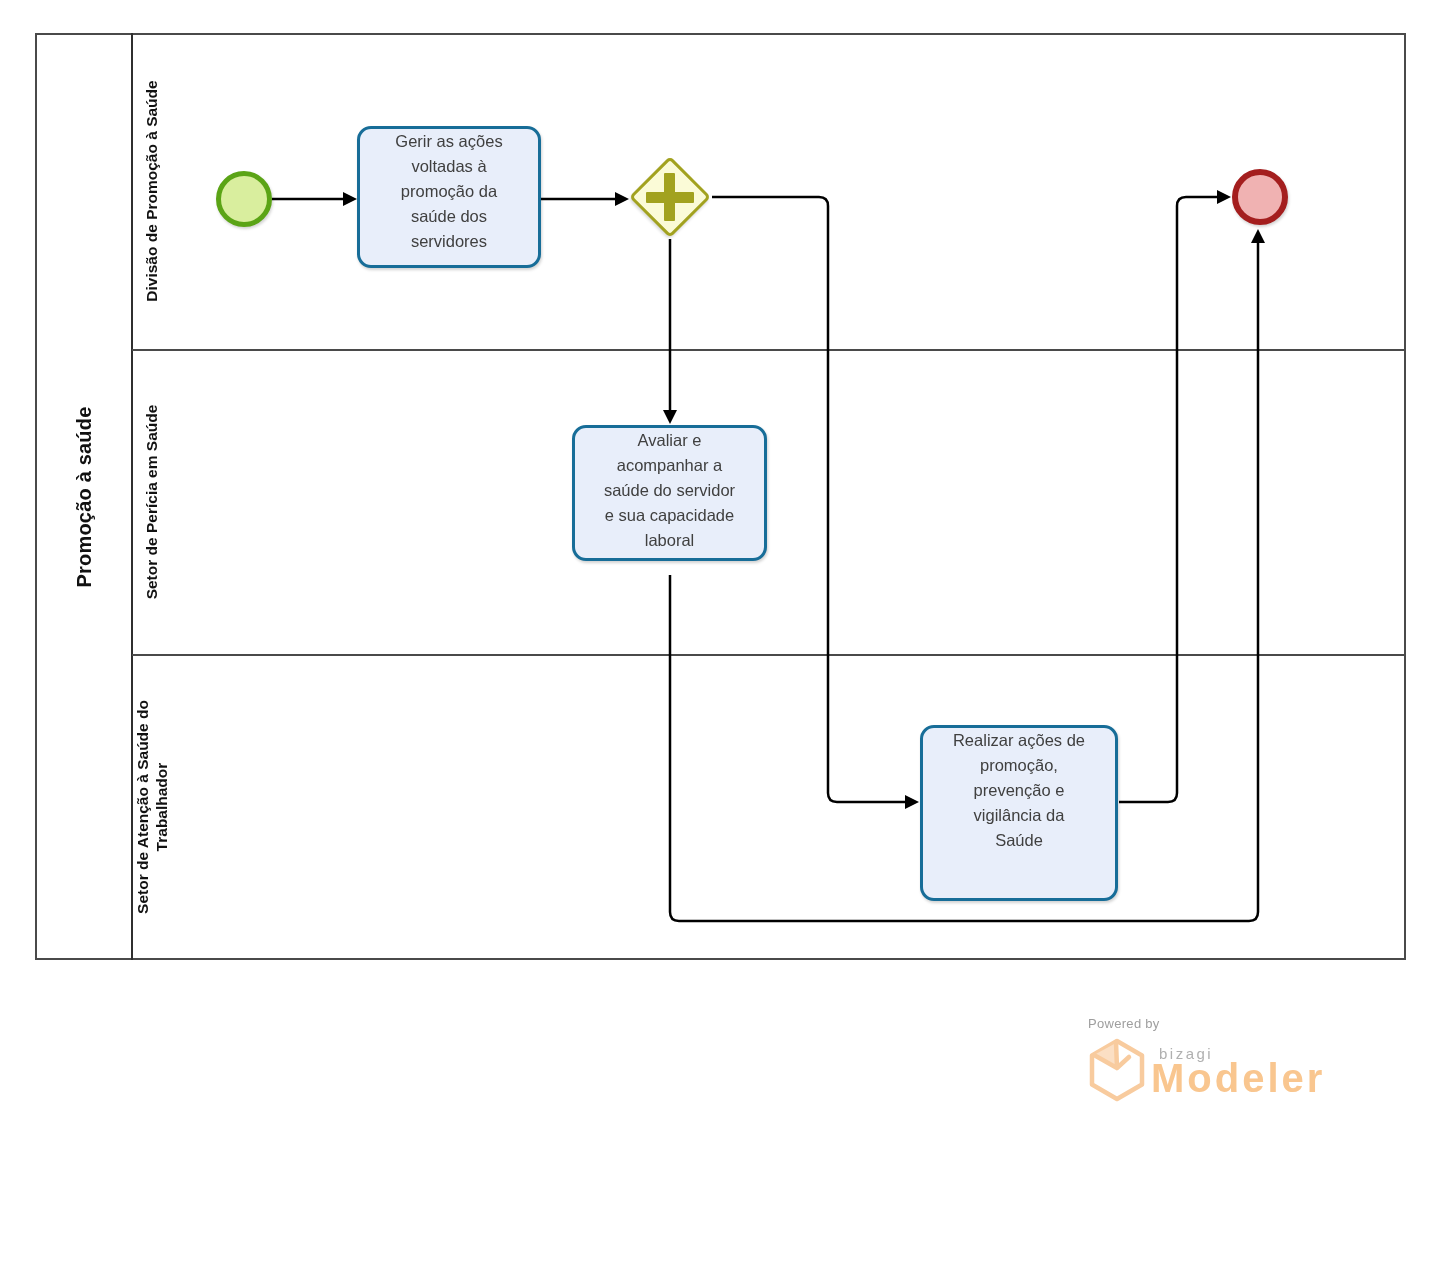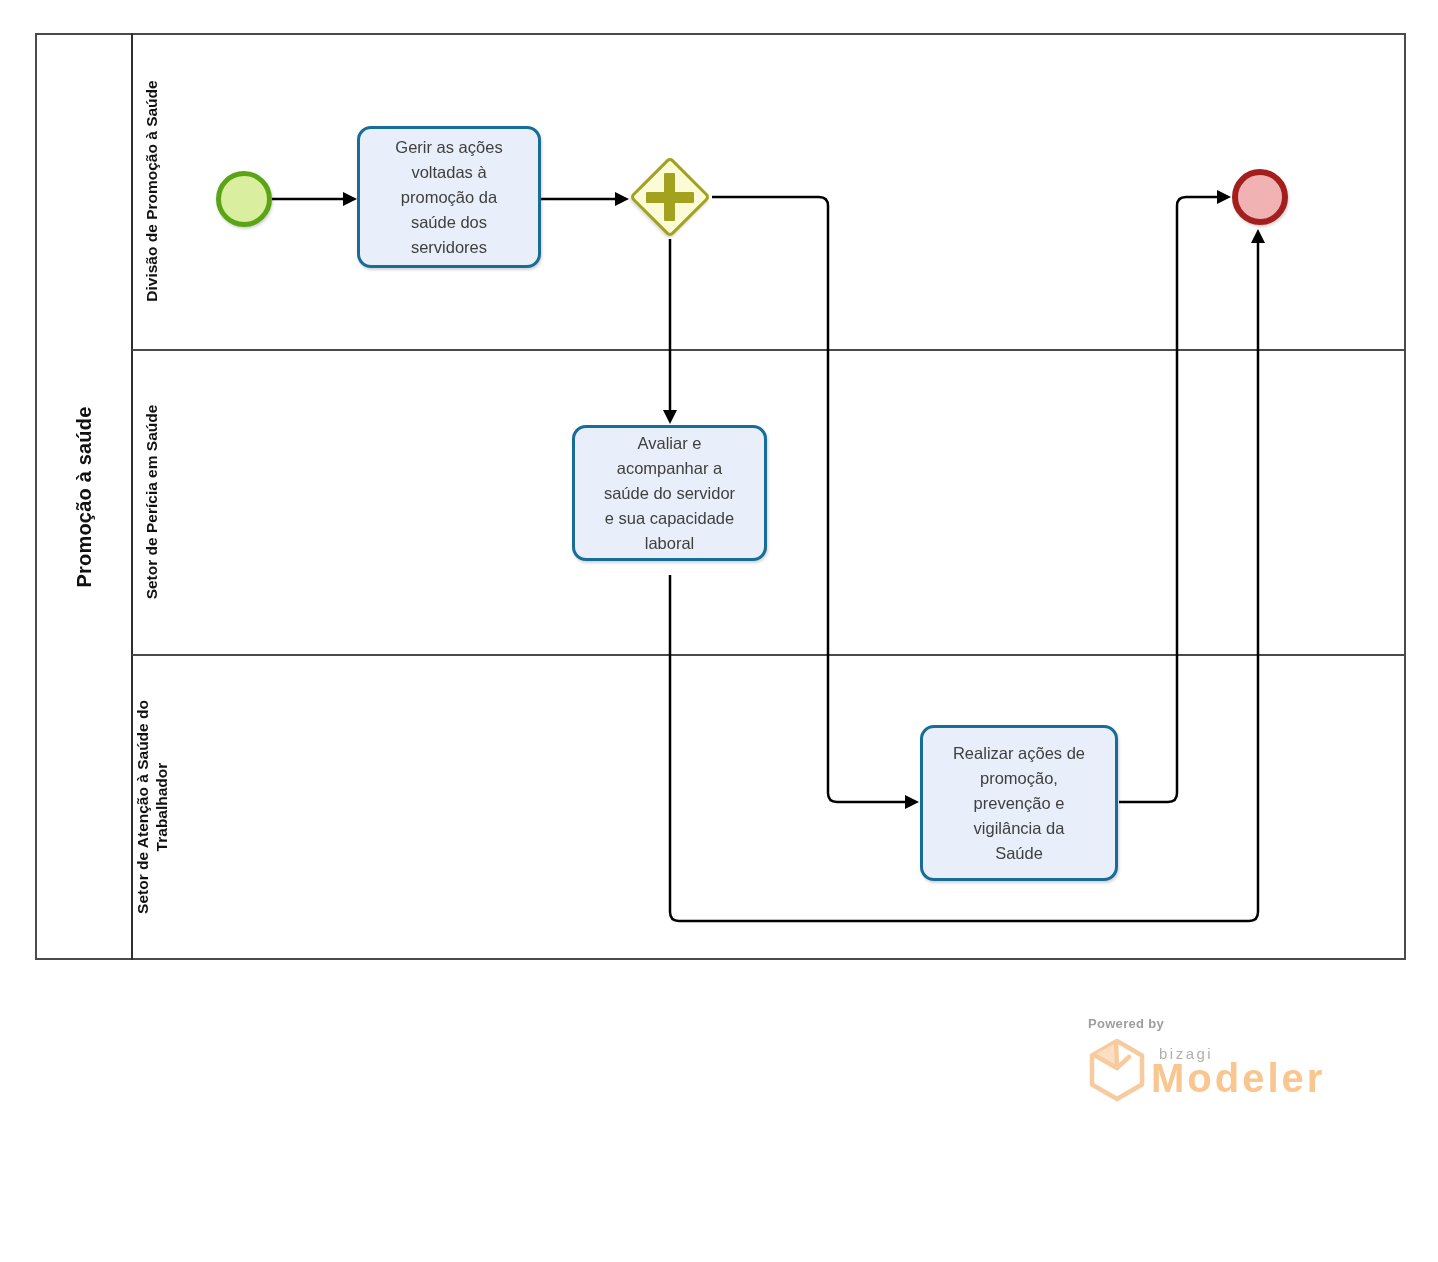--- a/index.html
+++ b/index.html
@@ -32,30 +32,30 @@
   }
   .pool-title   { left:-366px; top:477px; width:900px; height:40px; font-size:20px; letter-spacing:0.2px; }
   .lane-label-1 { left:2px;  top:171px; width:300px; height:40px; font-size:15.5px; }
   .lane-label-2 { left:7px;  top:482px; width:290px; height:40px; font-size:15.5px; }
   .lane-label-3 { left:7px;  top:785px; width:290px; height:44px; font-size:15.5px; }
 
   
   .task {
     position:absolute; box-sizing:border-box;
     background:var(--task-fill); border:3.5px solid var(--task-border);
-    border-radius:14px; display:flex; align-items:center; justify-content:center;
+    border-radius:14px; display:flex; justify-content:center;
     box-shadow:1px 2px 3px rgba(0,0,0,0.18);
   }
   .task-label {
     font-size:16.5px; line-height:25px; color:var(--text);
     text-align:center; white-space:pre-line;
   }
   .task-gerir    { left:357px; top:126px; width:184px; height:142px; }
   .task-avaliar  { left:572px; top:425px; width:195px; height:136px; }
-  .task-realizar { left:920px; top:725px; width:198px; height:156px; }
+  .task-realizar { left:920px; top:725px; width:198px; height:176px; }
 
   .event {
     position:absolute; box-sizing:border-box; border-radius:50%;
     box-shadow:1px 2px 3px rgba(0,0,0,0.18);
   }
   .start-event {
     left:216px; top:171px; width:56px; height:56px;
     background:var(--start-fill); border:5px solid var(--start-border);
   }
   .end-event {
@@ -75,21 +75,21 @@
   .gw-bar.v { left:664px; top:173px; width:11px; height:48px; }
 
   
   .flows { position:absolute; left:0; top:0; width:1438px; height:1262px; pointer-events:none; }
   .flows path { stroke:var(--connector); stroke-width:2.5px; fill:none; }
   .flows polygon { fill:var(--connector); stroke:none; }
 
   
   .powered-by {
     position:absolute; left:1088px; top:1016px;
-    font-size:13px; font-weight:700; color:var(--muted-gray); letter-spacing:0.3px;
+    font-size:13px; font-weight:400; color:var(--muted-gray); letter-spacing:0.3px;
   }
   .brand-icon { position:absolute; left:1088px; top:1038px; }
   .brand-name {
     position:absolute; left:1159px; top:1045px;
     font-size:15px; font-weight:400; color:#b0b0b0; letter-spacing:2.5px;
   }
   .product-name {
     position:absolute; left:1151px; top:1056px;
     font-size:40px; font-weight:700; color:var(--brand-orange); letter-spacing:3px;
   }

